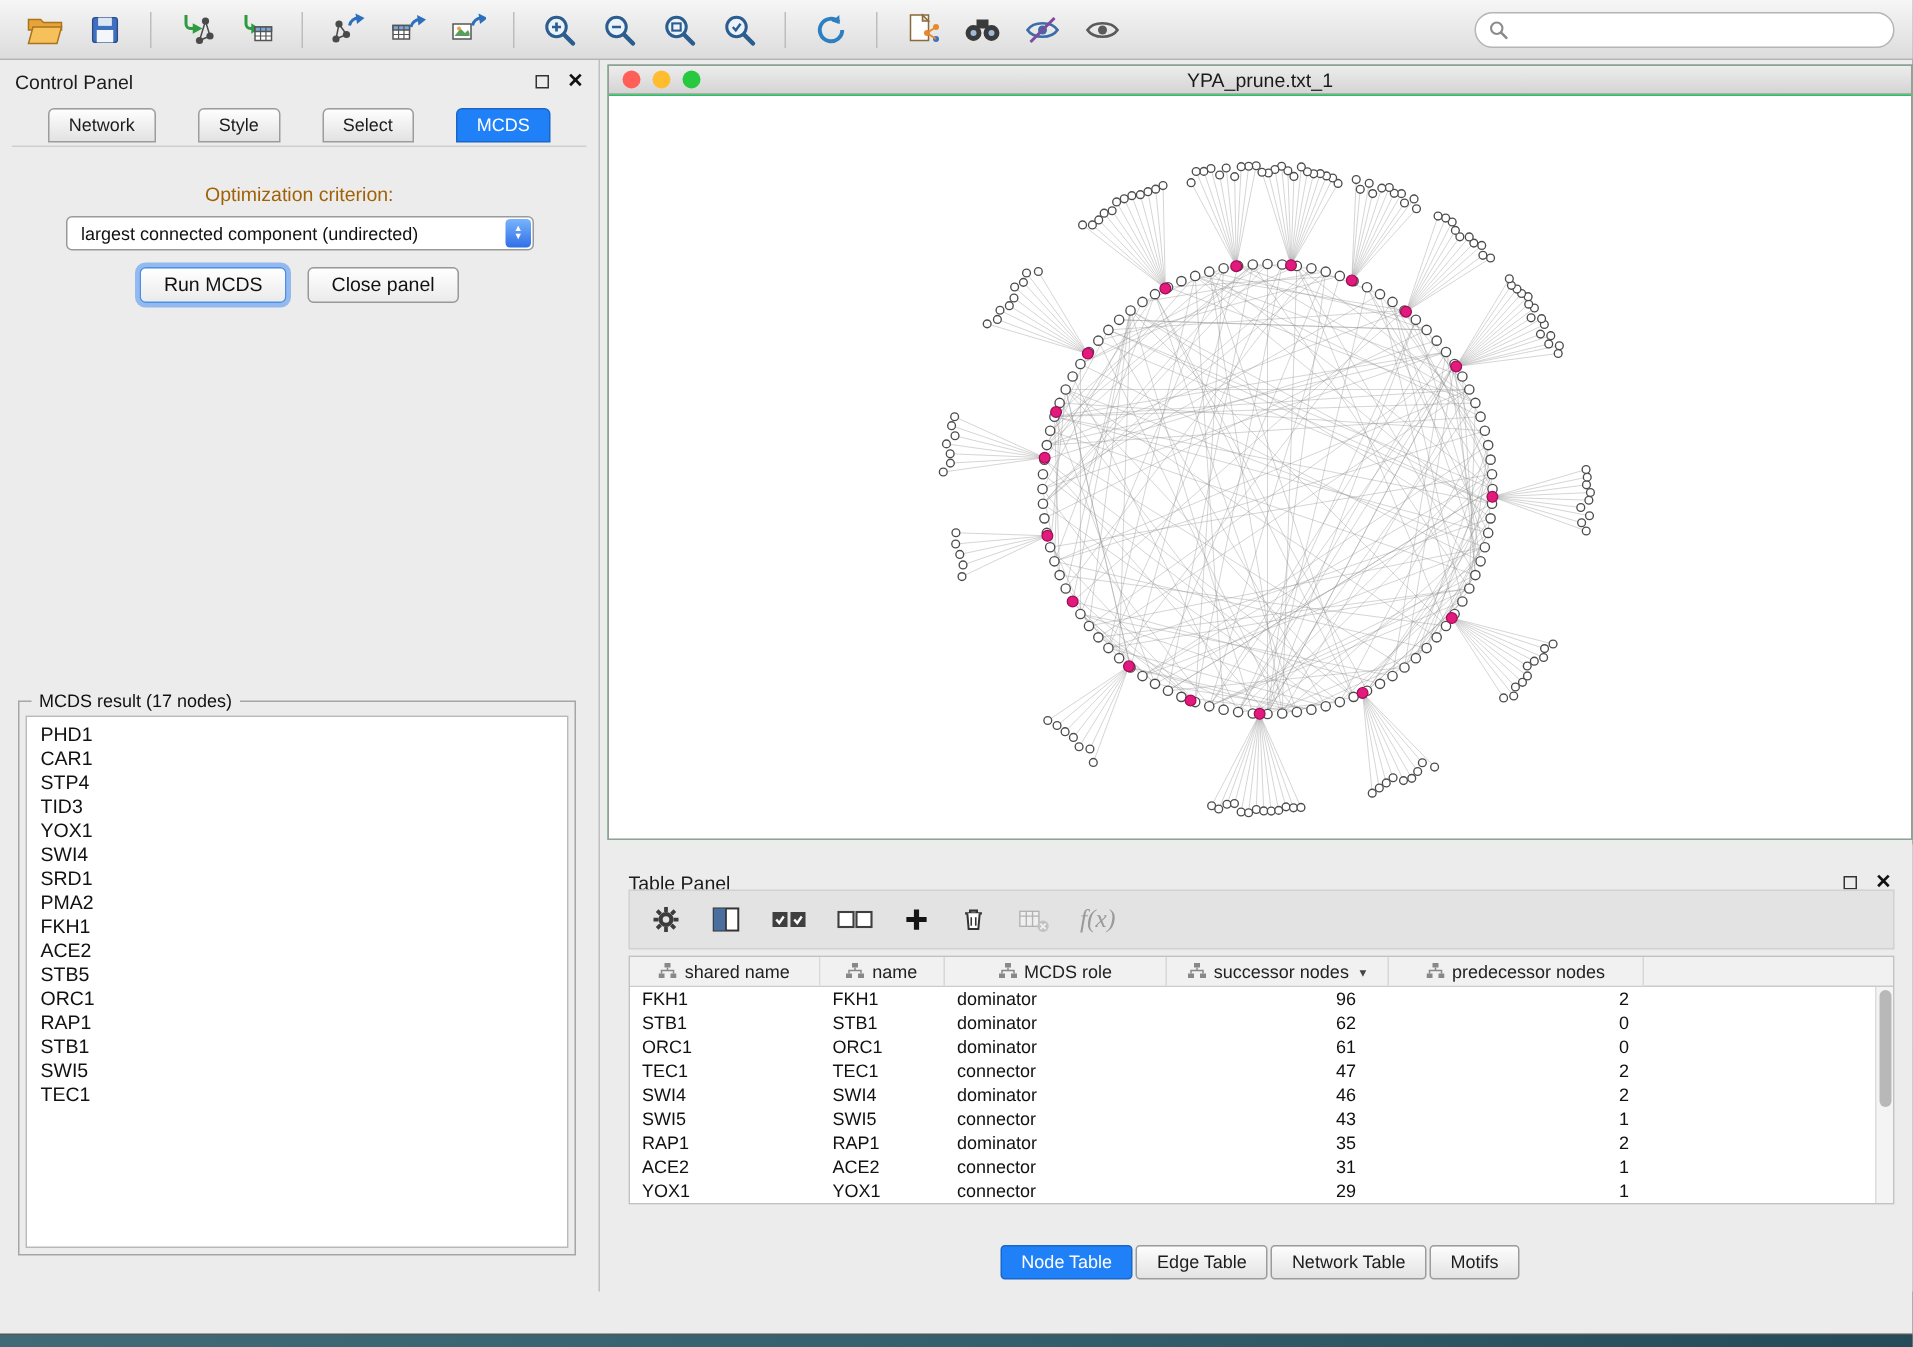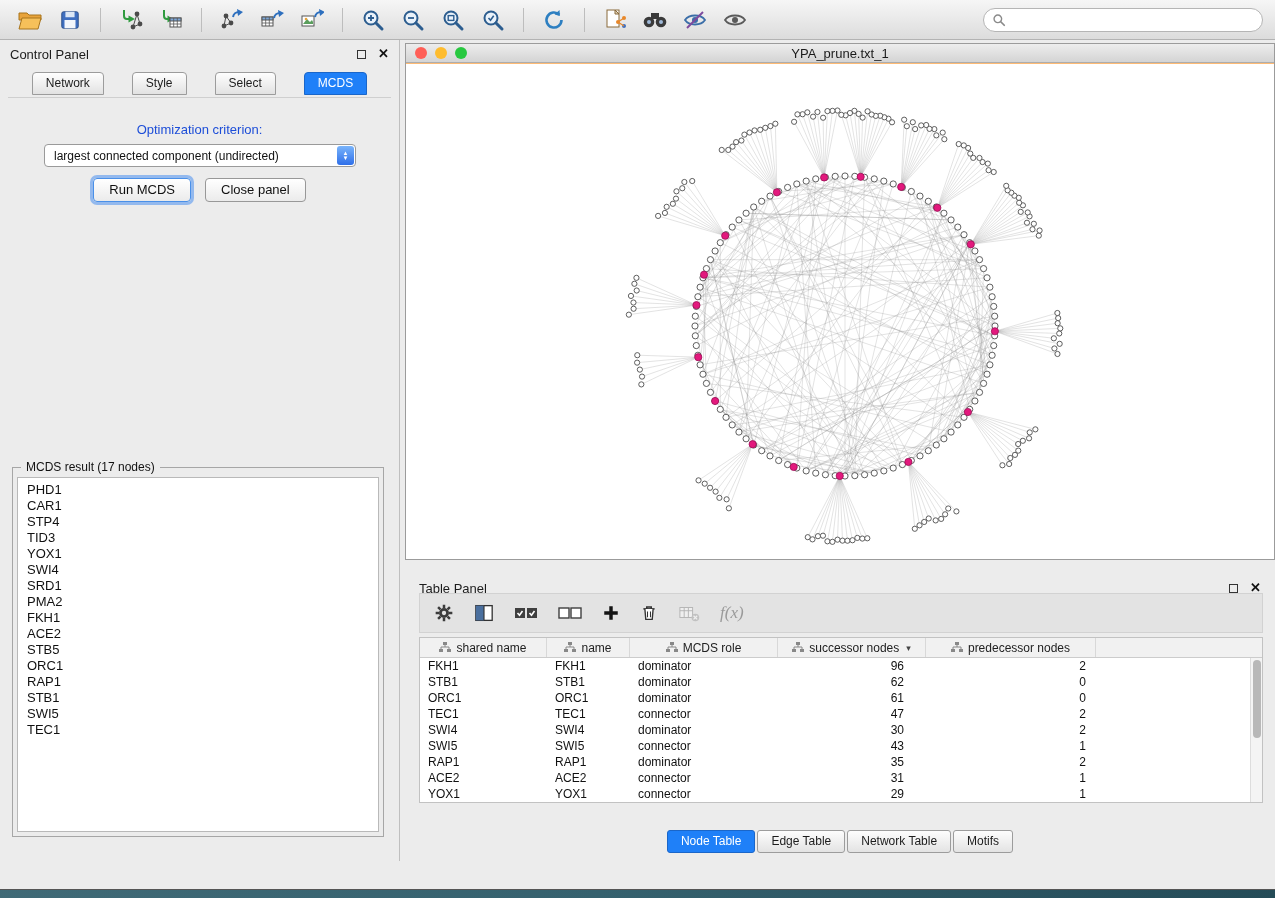--- a/index.html
+++ b/index.html
@@ -25,21 +25,21 @@
   .control-panel { position:absolute; left:0; top:0; width:400px; bottom:0; background:#ececec; border-right:1px solid #bfbfbf; }
   .panel-header { height:28px; display:flex; align-items:center; padding:0 10px; font-size:13px; color:#1c1c1c; }
   .hdr-icons { margin-left:auto; display:flex; gap:12px; align-items:center; }
   .sq-icon { width:9px; height:9px; border:1.5px solid #333; display:inline-block; }
   .x-icon { font-size:13px; font-weight:bold; color:#111; line-height:10px; }
   .cp-tabs { display:flex; justify-content:center; margin-top:4px; }
   .cp-tab { font-size:12px; padding:3px 13px 4px; border:1px solid #9c9c9c; color:#1c1c1c;
     background:linear-gradient(#fefefe,#e2e2e2); border-radius:4px 4px 0 0; margin:0 14px; }
   .cp-tab.active { background:#1f80f8; color:#fff; border-color:#1a66c9; }
   .cp-content { position:absolute; left:8px; right:8px; top:57px; height:366px; border-top:1px solid #cfcfcf; }
-  .opt-label { position:absolute; top:24px; width:100%; text-align:center; font-size:13px; color:#1d4ed8; }
+  .opt-label { position:absolute; top:24px; width:100%; text-align:center; font-size:13px; color:#a16207; }
   .criterion-select { position:absolute; top:46px; left:36px; width:312px; height:23px; background:#fff;
     border:1px solid #9a9a9a; border-radius:4px; display:flex; align-items:center; font-size:12px;
     padding-left:9px; color:#111; }
   .stepper { position:absolute; right:1px; top:1px; bottom:1px; width:17px; border-radius:3px;
     background:linear-gradient(#79b4fb,#2f6fe9); color:#fff; display:flex; flex-direction:column;
     align-items:center; justify-content:center; font-size:6px; line-height:5px; }
   .cp-buttons { position:absolute; top:80px; width:100%; display:flex; justify-content:center; gap:14px; }
   .btn { font-size:13px; padding:3px 15px 4px; color:#111; background:linear-gradient(#ffffff,#ebebeb);
     border:1px solid #989898; border-radius:4px; }
   .btn.focused { box-shadow:0 0 0 3px rgba(74,144,240,.55); border-color:#4a90e8; }
@@ -47,21 +47,21 @@
   .result-title { position:absolute; top:-8px; left:8px; background:#ececec; font-size:12px; padding:0 5px; color:#111; }
   .result-list { position:absolute; left:4px; right:4px; top:9px; bottom:4px; background:#fff;
     border:1px solid #b9b9b9; overflow:hidden; font-size:13px; padding:4px 9px; color:#111; }
   .mcds-item { line-height:16px; }
 
   
   .v-splitter { position:absolute; left:400px; top:0; width:5px; bottom:0; }
   .h-splitter { position:absolute; left:405px; right:0; top:520px; height:3px; }
 
   
-  .network-window { position:absolute; left:405px; top:3px; right:0; height:517px; background:#fdba74; border:1px solid #9b9b9b; }
+  .network-window { position:absolute; left:405px; top:3px; right:0; height:517px; background:#22c55e; border:1px solid #9b9b9b; }
   .nw-titlebar { height:19px; background:linear-gradient(#ededed,#d4d4d4); border-bottom:1px solid #adadad;
     position:relative; display:flex; align-items:center; justify-content:center; font-size:13px; color:#1a1a1a; }
   .traffic { position:absolute; left:9px; top:3px; display:flex; gap:8px; }
   .dot { width:12px; height:12px; border-radius:50%; }
   .dot.red { background:#ff5f57; } .dot.yellow { background:#febc2e; } .dot.green { background:#28c840; }
   .nw-canvas { position:absolute; top:20px; left:0; right:0; bottom:0; background:#fff; overflow:hidden; }
 
   
   .table-panel { position:absolute; left:405px; top:523px; right:0; bottom:0; background:#ececec; }
   .tp-header { height:26px; display:flex; align-items:center; padding:0 14px; font-size:13px; color:#1c1c1c;margin-top:12px; }
@@ -1049,21 +1049,21 @@
               <div class="td" style="width: 127px;">TEC1</div>
               <div class="td" style="width: 83px;">TEC1</div>
               <div class="td" style="width: 148px;">connector</div>
               <div class="td num" style="width: 148px;">47</div>
               <div class="td num2" style="width: 170px;">2</div>
             </div>
             <div class="trow">
               <div class="td" style="width: 127px;">SWI4</div>
               <div class="td" style="width: 83px;">SWI4</div>
               <div class="td" style="width: 148px;">dominator</div>
-              <div class="td num" style="width: 148px;">30</div>
+              <div class="td num" style="width: 148px;">46</div>
               <div class="td num2" style="width: 170px;">2</div>
             </div>
             <div class="trow">
               <div class="td" style="width: 127px;">SWI5</div>
               <div class="td" style="width: 83px;">SWI5</div>
               <div class="td" style="width: 148px;">connector</div>
               <div class="td num" style="width: 148px;">43</div>
               <div class="td num2" style="width: 170px;">1</div>
             </div>
             <div class="trow">

